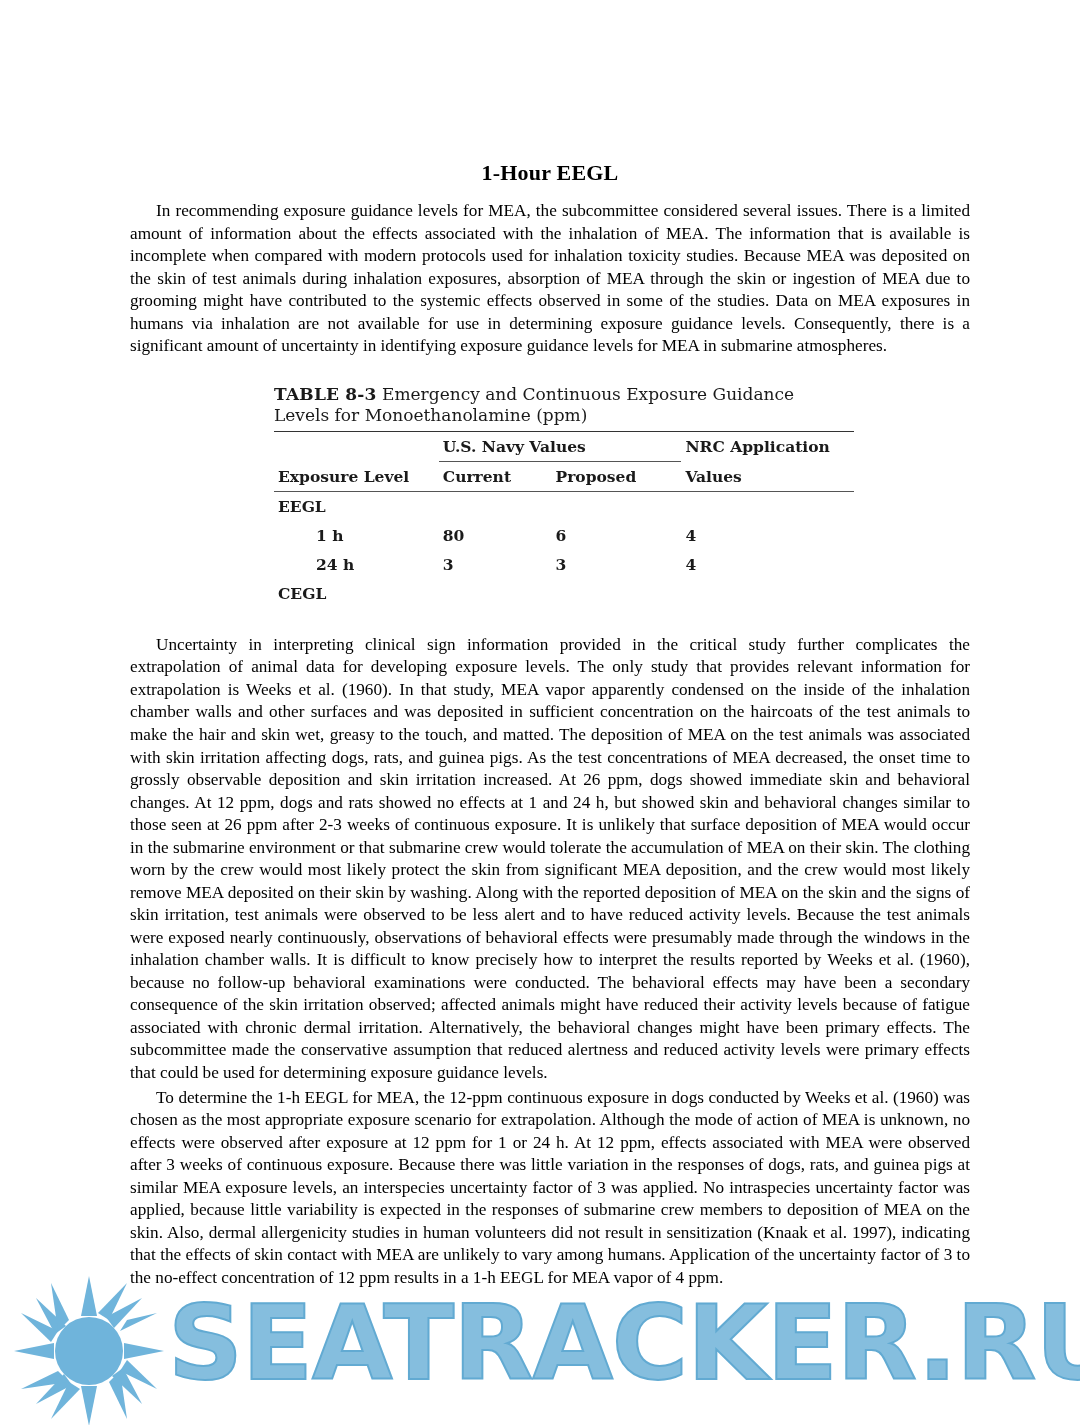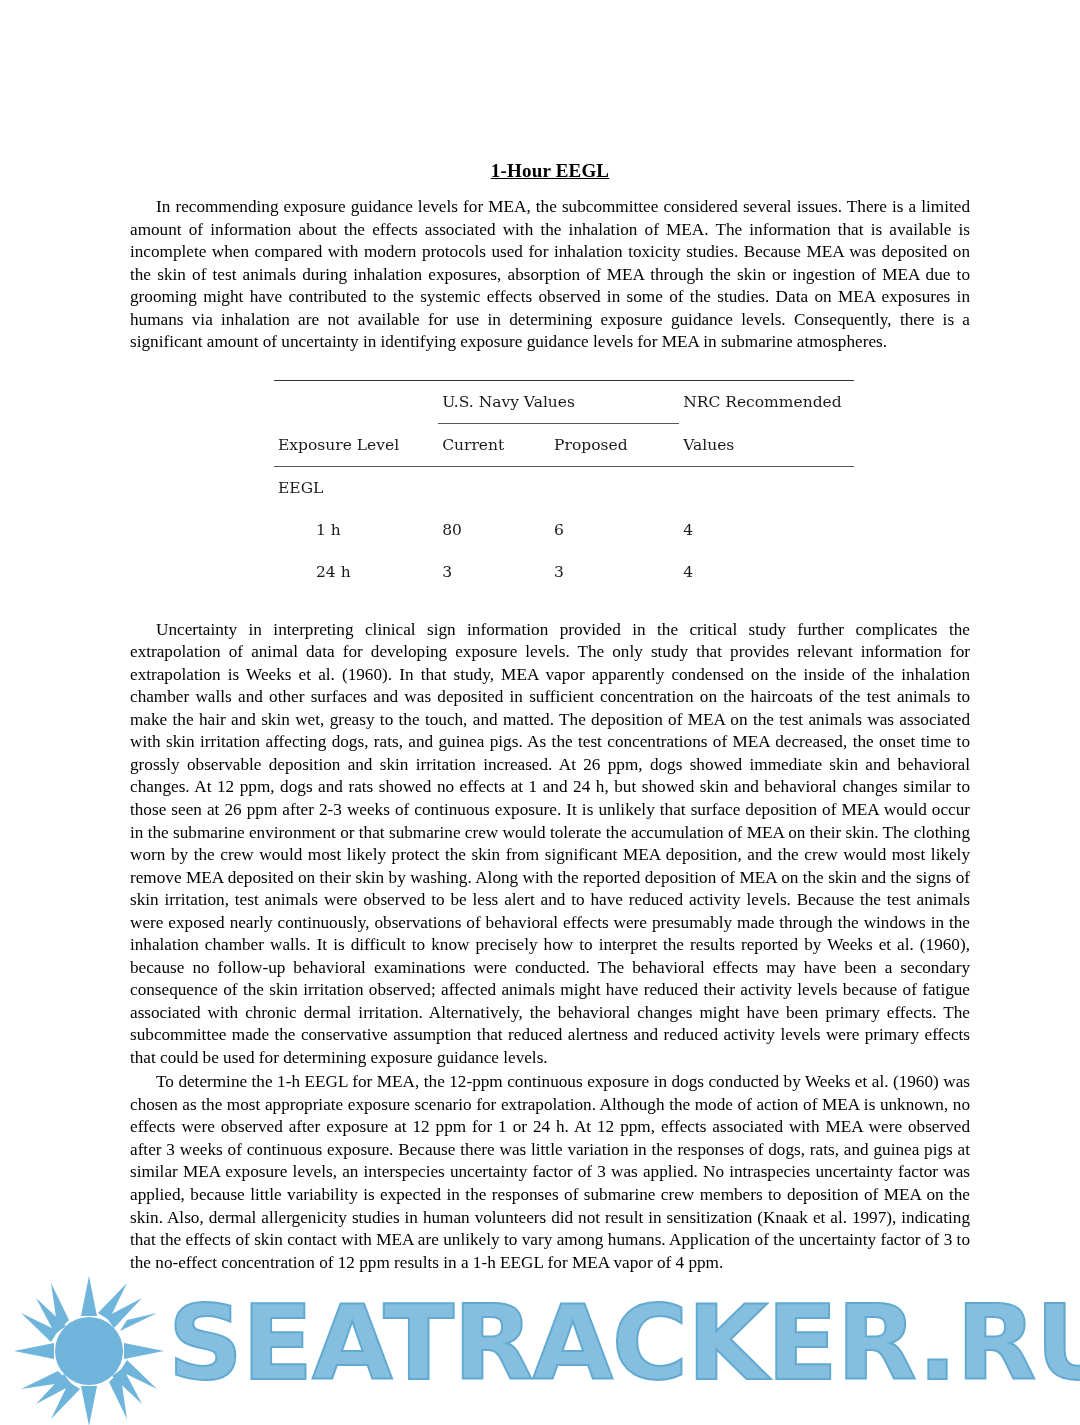--- a/index.html
+++ b/index.html
@@ -22,26 +22,25 @@
     width: 1080px;
     height: 1425px;
   }
   .content {
     position: absolute;
     left: 130px;
     top: 160px;
     width: 840px;
   }
   h1.section-title {
-    font-size: 19px;
+    font-size: 22px;
     font-weight: bold;
     text-align: center;
     margin: 0 0 14px 0;
     letter-spacing: 0.2px;
-    text-decoration: underline;
   }
   p.para {
     font-size: 17.2px;
     line-height: 1.31;
     margin: 0 0 2px 0;
     text-align: justify;
     text-indent: 26px;
     hyphens: none;
   }
 
@@ -63,23 +62,23 @@
     letter-spacing: 0.2px;
   }
   table.data-table {
     border-collapse: collapse;
     width: 580px;
     font-family: "DejaVu Serif", serif;
     font-size: 15.5px;
     color: #1a1a1a;
   }
   table.data-table td, table.data-table th {
-    padding: 12px 4px;
+    padding: 5px 4px;
     text-align: left;
-    font-weight: normal;
+    font-weight: bold;
     vertical-align: bottom;
   }
   .rule-top td { border-top: 1.6px solid #333; }
   .rule-bottom td { border-bottom: 1.1px solid #555; }
   .rule-thick-bottom td { border-bottom: 1.6px solid #333; }
   .col-level { width: 168px; }
   .col-current { width: 110px; }
   .col-proposed { width: 128px; }
   .col-nrc { width: 174px; }
   .grouphdr-navy {
@@ -123,27 +122,31 @@
 
 <div class="page">
 
   <div class="content">
 
     <h1 class="section-title">1-Hour EEGL</h1>
 
     <p class="para">In recommending exposure guidance levels for MEA, the subcommittee considered several issues. There is a limited amount of information about the effects associated with the inhalation of MEA. The information that is available is incomplete when compared with modern protocols used for inhalation toxicity studies. Because MEA was deposited on the skin of test animals during inhalation exposures, absorption of MEA through the skin or ingestion of MEA due to grooming might have contributed to the systemic effects observed in some of the studies. Data on MEA exposures in humans via inhalation are not available for use in determining exposure guidance levels. Consequently, there is a significant amount of uncertainty in identifying exposure guidance levels for MEA in submarine atmospheres.</p>
 
     <div class="table-figure">
+      <div class="table-caption">
+        <span class="tbl-label">TABLE 8-3</span>
+        <span>Emergency and Continuous Exposure Guidance Levels for Monoethanolamine (ppm)</span>
+      </div>
 
       <table class="data-table">
         <tbody>
           <tr class="rule-top">
             <td class="col-level"></td>
             <td class="col-current grouphdr-navy" colspan="2">U.S. Navy Values</td>
-            <td class="col-nrc">NRC Recommended</td>
+            <td class="col-nrc">NRC Application</td>
           </tr>
           <tr class="rule-bottom">
             <td class="col-level">Exposure Level</td>
             <td class="col-current">Current</td>
             <td class="col-proposed">Proposed</td>
             <td class="col-nrc">Values</td>
           </tr>
 
           <tr class="row-pad">
             <td>EEGL</td>
@@ -155,20 +158,26 @@
             <td class="indent-1">1 h</td>
             <td>80</td>
             <td>6</td>
             <td>4</td>
           </tr>
           <tr>
             <td class="indent-1">24 h</td>
             <td>3</td>
             <td>3</td>
             <td>4</td>
+          </tr>
+          <tr>
+            <td>CEGL</td>
+            <td></td>
+            <td></td>
+            <td></td>
           </tr>
         </tbody>
       </table>
     </div>
 
     <p class="para">Uncertainty in interpreting clinical sign information provided in the critical study further complicates the extrapolation of animal data for developing exposure levels. The only study that provides relevant information for extrapolation is Weeks et al. (1960). In that study, MEA vapor apparently condensed on the inside of the inhalation chamber walls and other surfaces and was deposited in sufficient concentration on the haircoats of the test animals to make the hair and skin wet, greasy to the touch, and matted. The deposition of MEA on the test animals was associated with skin irritation affecting dogs, rats, and guinea pigs. As the test concentrations of MEA decreased, the onset time to grossly observable deposition and skin irritation increased. At 26 ppm, dogs showed immediate skin and behavioral changes. At 12 ppm, dogs and rats showed no effects at 1 and 24 h, but showed skin and behavioral changes similar to those seen at 26 ppm after 2-3 weeks of continuous exposure. It is unlikely that surface deposition of MEA would occur in the submarine environment or that submarine crew would tolerate the accumulation of MEA on their skin. The clothing worn by the crew would most likely protect the skin from significant MEA deposition, and the crew would most likely remove MEA deposited on their skin by washing. Along with the reported deposition of MEA on the skin and the signs of skin irritation, test animals were observed to be less alert and to have reduced activity levels. Because the test animals were exposed nearly continuously, observations of behavioral effects were presumably made through the windows in the inhalation chamber walls. It is difficult to know precisely how to interpret the results reported by Weeks et al. (1960), because no follow-up behavioral examinations were conducted. The behavioral effects may have been a secondary consequence of the skin irritation observed; affected animals might have reduced their activity levels because of fatigue associated with chronic dermal irritation. Alternatively, the behavioral changes might have been primary effects. The subcommittee made the conservative assumption that reduced alertness and reduced activity levels were primary effects that could be used for determining exposure guidance levels.</p>
     <p class="para">To determine the 1-h EEGL for MEA, the 12-ppm continuous exposure in dogs conducted by Weeks et al. (1960) was chosen as the most appropriate exposure scenario for extrapolation. Although the mode of action of MEA is unknown, no effects were observed after exposure at 12 ppm for 1 or 24 h. At 12 ppm, effects associated with MEA were observed after 3 weeks of continuous exposure. Because there was little variation in the responses of dogs, rats, and guinea pigs at similar MEA exposure levels, an interspecies uncertainty factor of 3 was applied. No intraspecies uncertainty factor was applied, because little variability is expected in the responses of submarine crew members to deposition of MEA on the skin. Also, dermal allergenicity studies in human volunteers did not result in sensitization (Knaak et al. 1997), indicating that the effects of skin contact with MEA are unlikely to vary among humans. Application of the uncertainty factor of 3 to the no-effect concentration of 12 ppm results in a 1-h EEGL for MEA vapor of 4 ppm.</p>
 
   </div>
 

